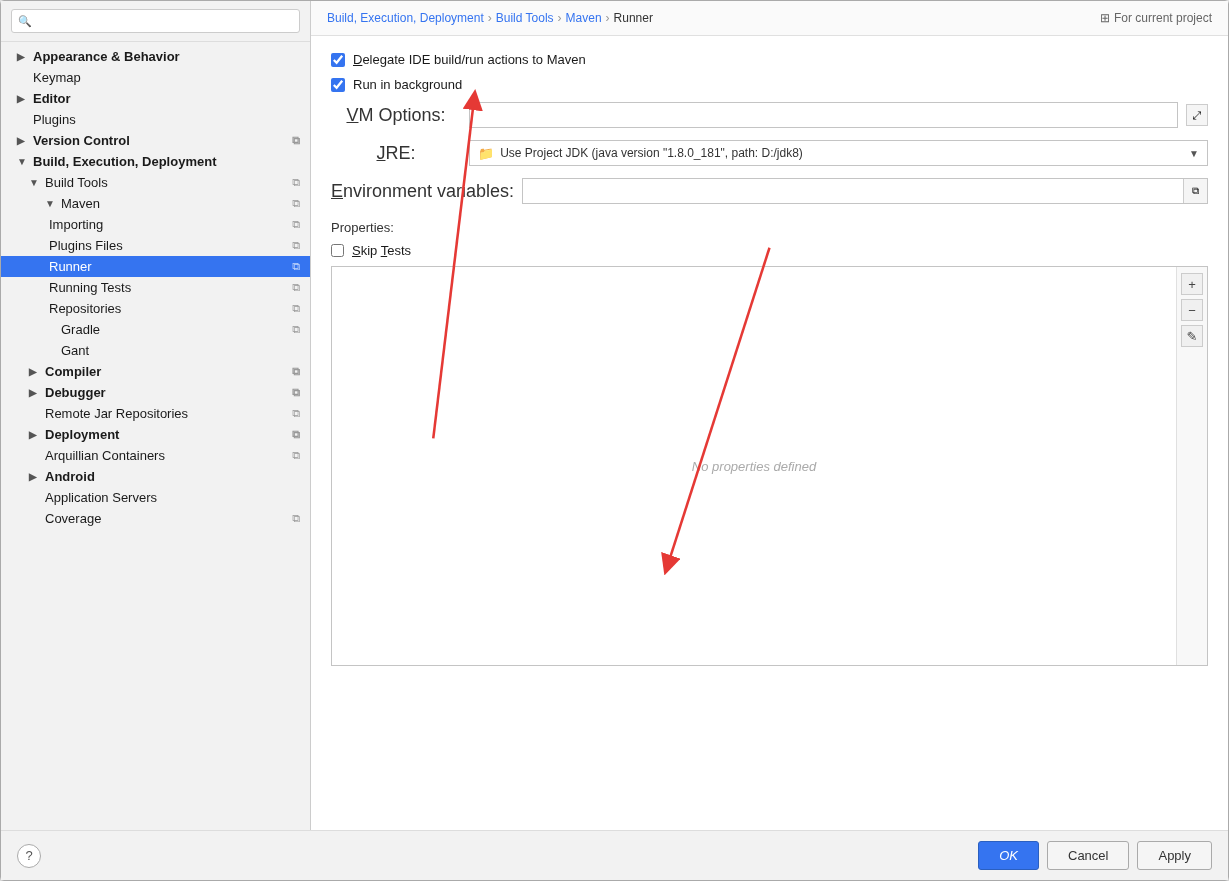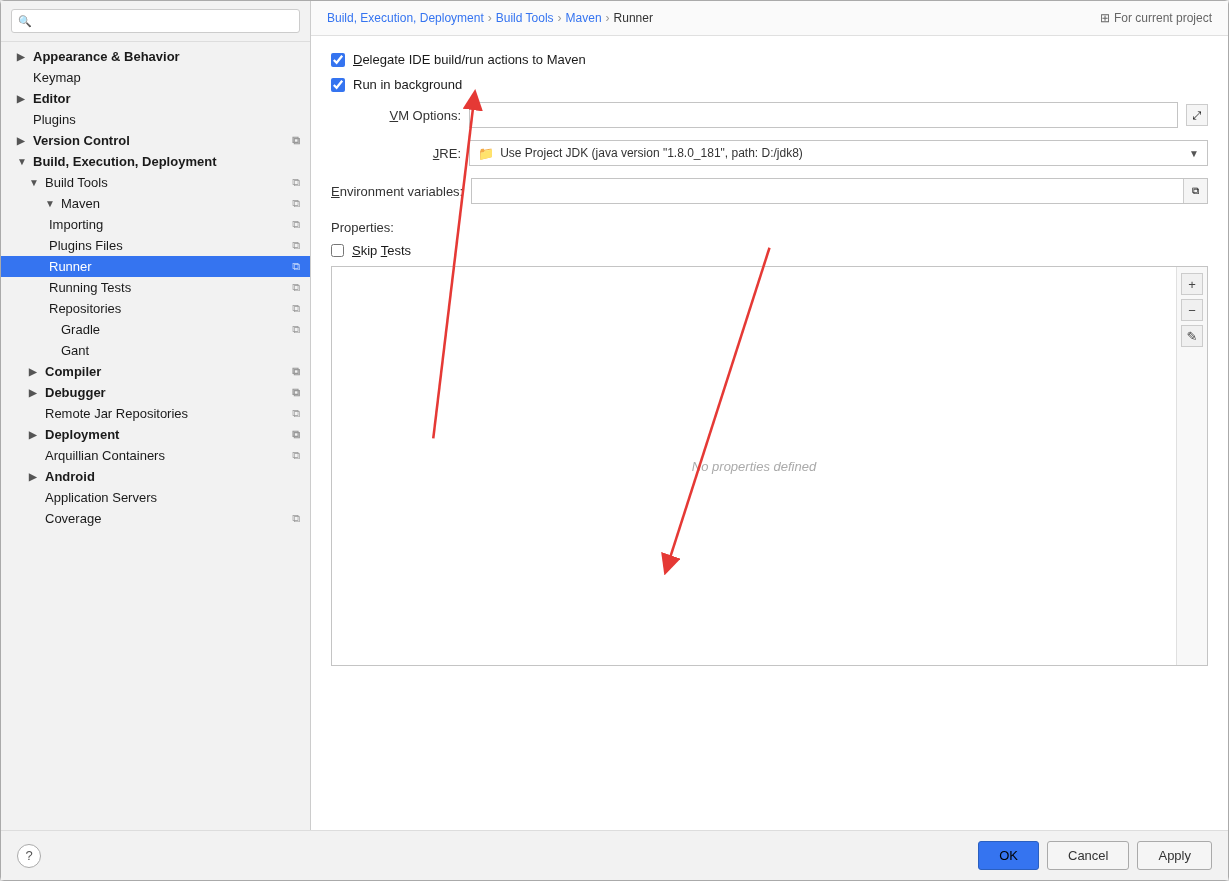--- a/index.html
+++ b/index.html
@@ -191,24 +191,24 @@
       color: #1a1a1a;
     }
     .underline { text-decoration: underline; }
     .form-row {
       display: flex;
       align-items: center;
       margin-bottom: 12px;
       gap: 8px;
     }
     .form-label {
-      font-size: 13px;
+      font-size: 18px;
       color: #333;
       min-width: 130px;
-      text-align: right;
+      text-align: center;
       flex-shrink: 0;
     }
     .form-label .underline { text-decoration: underline; }
     .form-input {
       flex: 1;
       height: 26px;
       border: 1px solid #c4c4c4;
       padding: 3px 6px;
       font-size: 12px;
       outline: none;
@@ -357,22 +357,23 @@
       padding: 6px 20px;
       border: 1px solid #aaa;
       border-radius: 3px;
       cursor: pointer;
       font-size: 13px;
       background: #f5f5f5;
       color: #333;
     }
     .btn.primary {
       background: #3574f0;
-      color: #000000;
+      color: #ffffff;
       border-color: #2a5fc0;
+      font-style: italic;
     }
     
     .arrow-overlay {
       position: absolute;
       top: 0;
       left: 0;
       width: 100%;
       height: 100%;
       pointer-events: none;
       z-index: 10;

